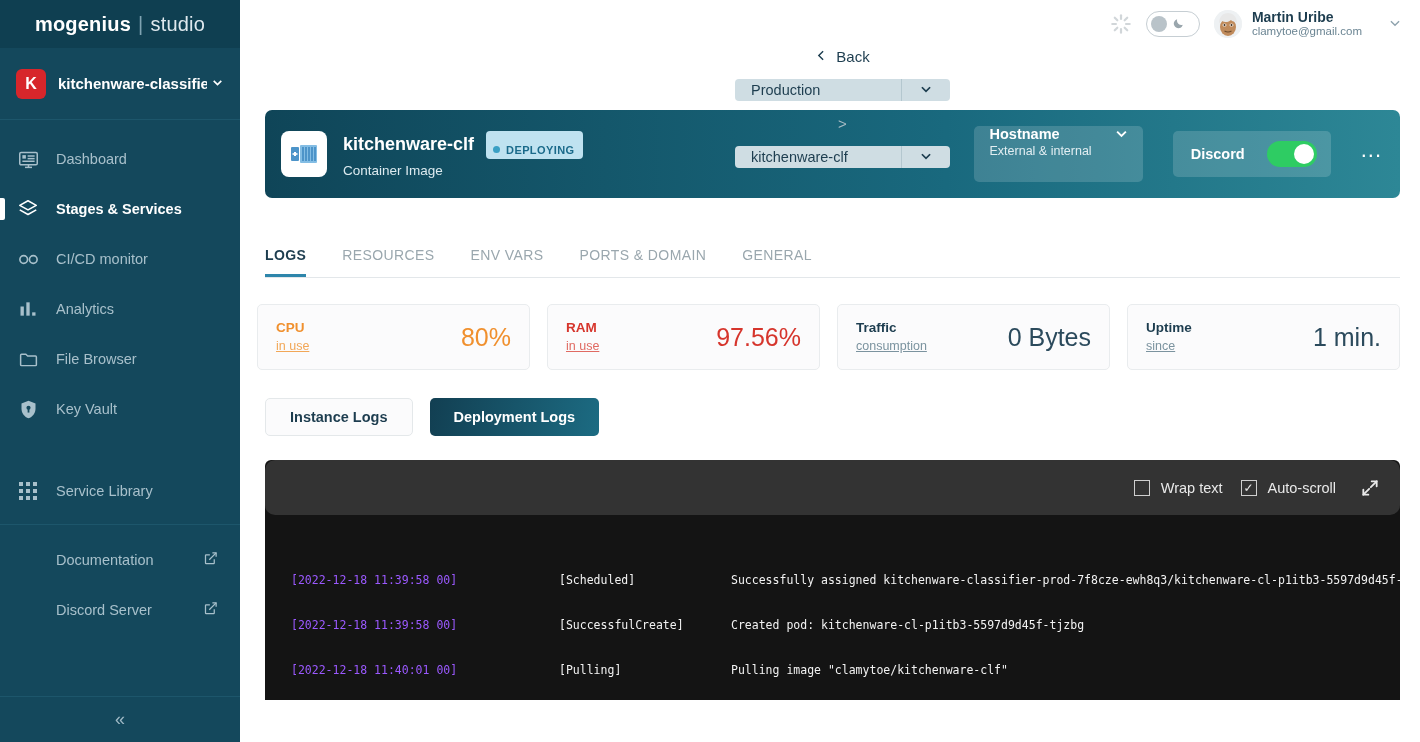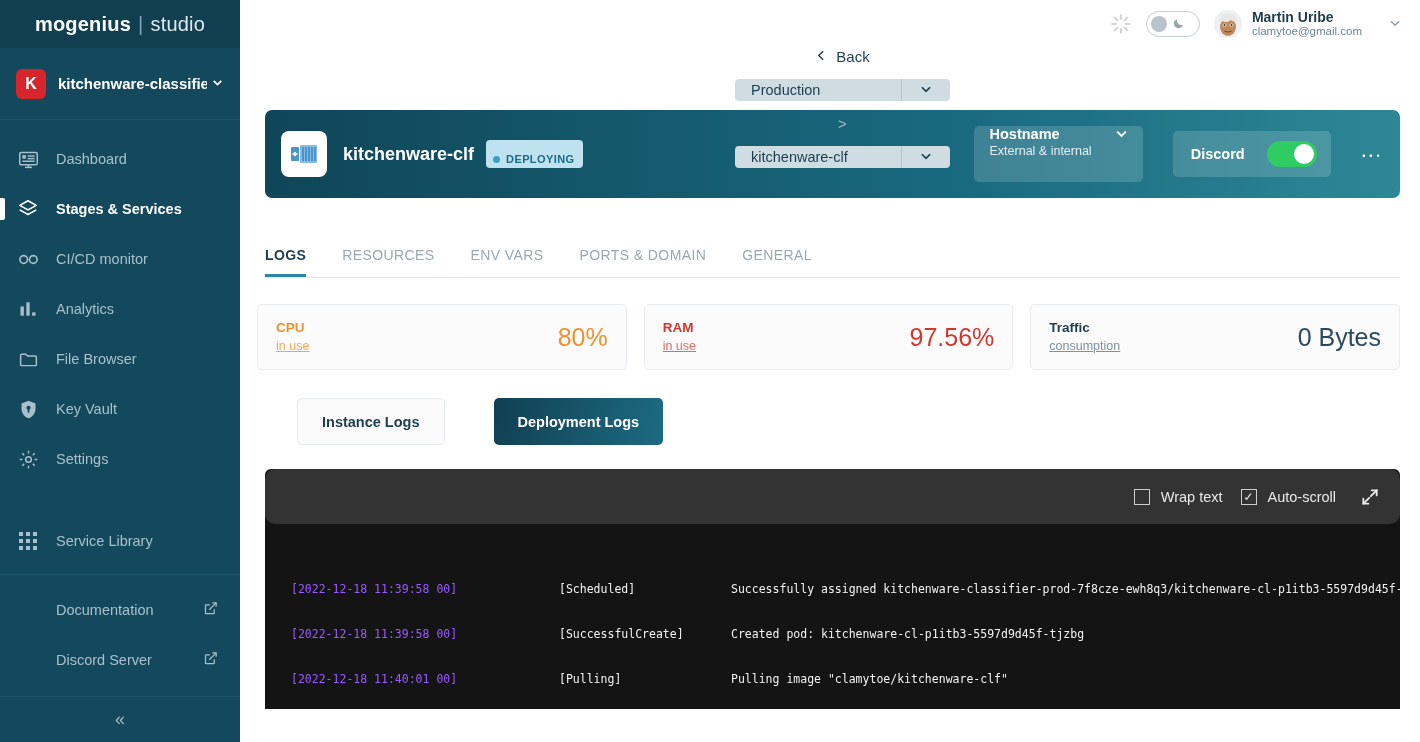--- a/index.html
+++ b/index.html
@@ -190,23 +190,23 @@
     display:flex; align-items:center; justify-content:space-between;
     padding: 0 18px;
   }
   .mcard .mlabel { font-size: 13.5px; font-weight: 700; line-height: 1.35; }
   .mcard .msub { font-size: 12.5px; line-height: 1.35; text-decoration: underline; }
   .mcard .mval { font-size: 25px; font-weight: 300; }
 
   
   .logbtns { display:flex; gap: 17px; margin: 28px 20px 0 25px; }
   .logbtn {
-    height: 47px; padding: 12px 24px; border-radius: 5px;
+    height: 38px; padding: 12px 24px; border-radius: 5px;
     display:flex; align-items:center; justify-content:center;
-    font-size: 14.5px; font-weight: 700; cursor:pointer;margin-left:32px;
+    font-size: 14.5px; font-weight: 700; cursor:pointer;
   }
   .logbtn.off { background:#fbfbfc; border:1px solid #e4e8ea; color:#1d3d4f; min-width:136px; }
   .logbtn.on { background: linear-gradient(100deg,#123f52 0%,#1c6b82 100%); color:#fff; min-width:159px; }
 
   
   .logpanel {
     margin: 24px 20px 0 25px;
     height: 240px;
     border-radius: 6px 6px 0 0;
     overflow: hidden;
@@ -313,29 +313,20 @@
       <span class="ico">
         <svg width="21" height="21" viewBox="0 0 24 24" fill="#a8c0cb">
           <path d="M12 2 4 5v6c0 5 3.4 9.4 8 11 4.6-1.6 8-6 8-11V5z"></path>
           <circle cx="12" cy="10" r="2.4" fill="#14485c"></circle>
             <rect x="11" y="11" width="2" height="4.5" fill="#14485c"></rect>
         </svg>
       </span>
       <span>Key Vault</span>
     </div>
 
-    <div class="nav-item">
-      <span class="ico">
-        <svg width="21" height="21" viewBox="0 0 24 24" fill="none" stroke="#a8c0cb" stroke-width="1.7">
-          <circle cx="12" cy="12" r="3.2"></circle>
-          <path d="M12 2v3M12 19v3M2 12h3M19 12h3M4.9 4.9l2.2 2.2M16.9 16.9l2.2 2.2M19.1 4.9l-2.2 2.2M7.1 16.9l-2.2 2.2"></path>
-        </svg>
-      </span>
-      <span>Settings</span>
-    </div>
 
     <div class="nav-sep"></div>
 
     <div class="nav-item">
       <span class="ico">
         <svg width="18" height="18" viewBox="0 0 18 18" fill="#a8c0cb">
           <rect x="0" y="0" width="4" height="4"></rect>
             <rect x="7" y="0" width="4" height="4"></rect>
             <rect x="14" y="0" width="4" height="4"></rect>
           <rect x="0" y="7" width="4" height="4"></rect>
@@ -483,20 +474,21 @@
     </span>
 
     <div class="svc-meta">
       <div class="svc-title-row">
         <span class="svc-name">kitchenware-clf</span>
         <span class="badge">
           <span class="dot"></span>
           <span>DEPLOYING</span>
         </span>
       </div>
+      <div class="svc-sub">Container Image</div>
     </div>
 
     <div class="host-select">
       <span>
         <div class="hl1">Hostname</div>
         <div class="hl2">External &amp; internal</div>
       </span>
       <span class="arrow">
         <svg width="15" height="15" viewBox="0 0 24 24" fill="none" stroke="#ffffff" stroke-width="3">
             <polyline points="5,9 12,16 19,9"></polyline>
@@ -538,20 +530,27 @@
     </div>
 
     <div class="mcard">
       <span>
         <div class="mlabel" style="color:#1d3d4f">Traffic</div>
         <div class="msub" style="color:#7b939f">consumption</div>
       </span>
       <span class="mval" style="color:#2b4a5c">0 Bytes</span>
     </div>
 
+    <div class="mcard">
+      <span>
+        <div class="mlabel" style="color:#1d3d4f">Uptime</div>
+        <div class="msub" style="color:#7b939f">since</div>
+      </span>
+      <span class="mval" style="color:#2b4a5c">1 min.</span>
+    </div>
   </div>
 
   <div class="logbtns">
     <span class="logbtn off">Instance Logs</span>
     <span class="logbtn on">Deployment Logs</span>
   </div>
 
   <section class="logpanel">
     <div class="logtoolbar">
       <span class="ckwrap">

